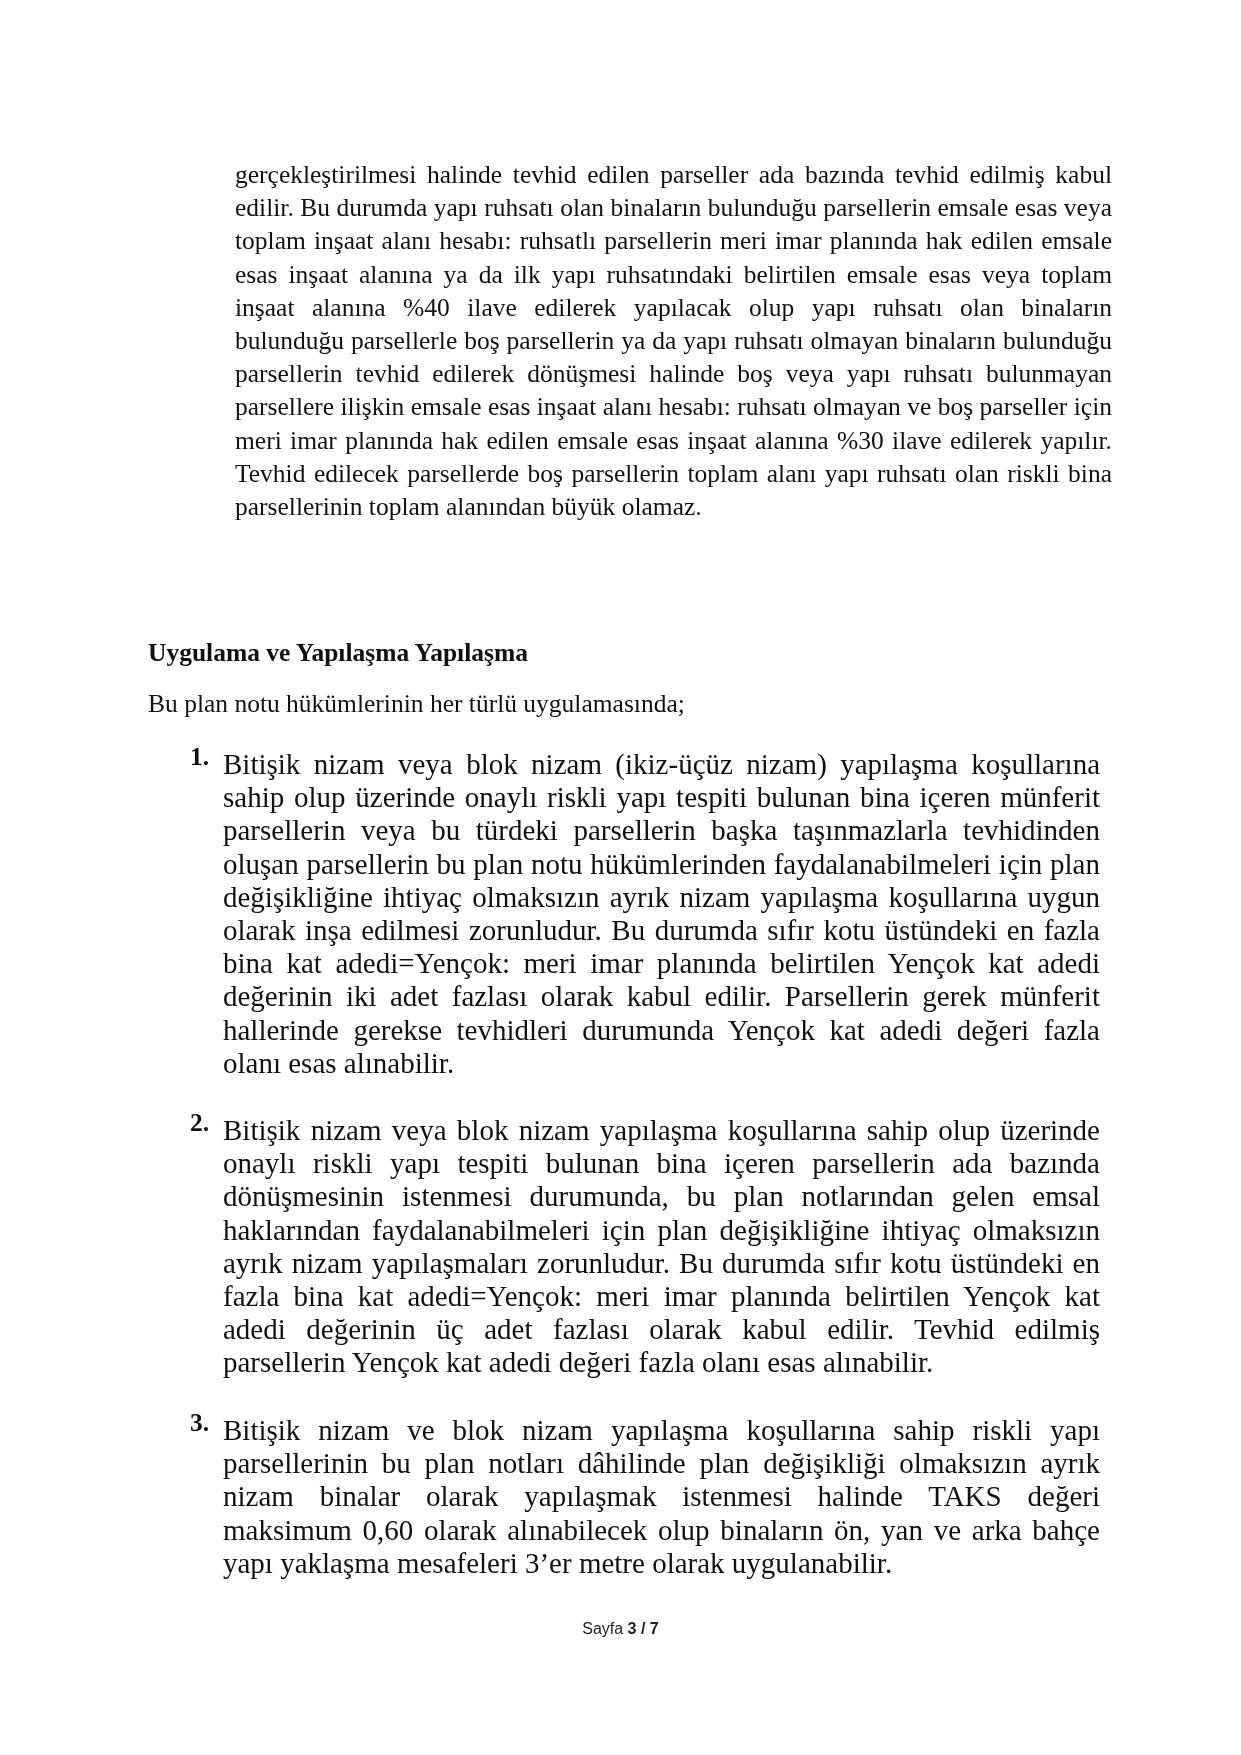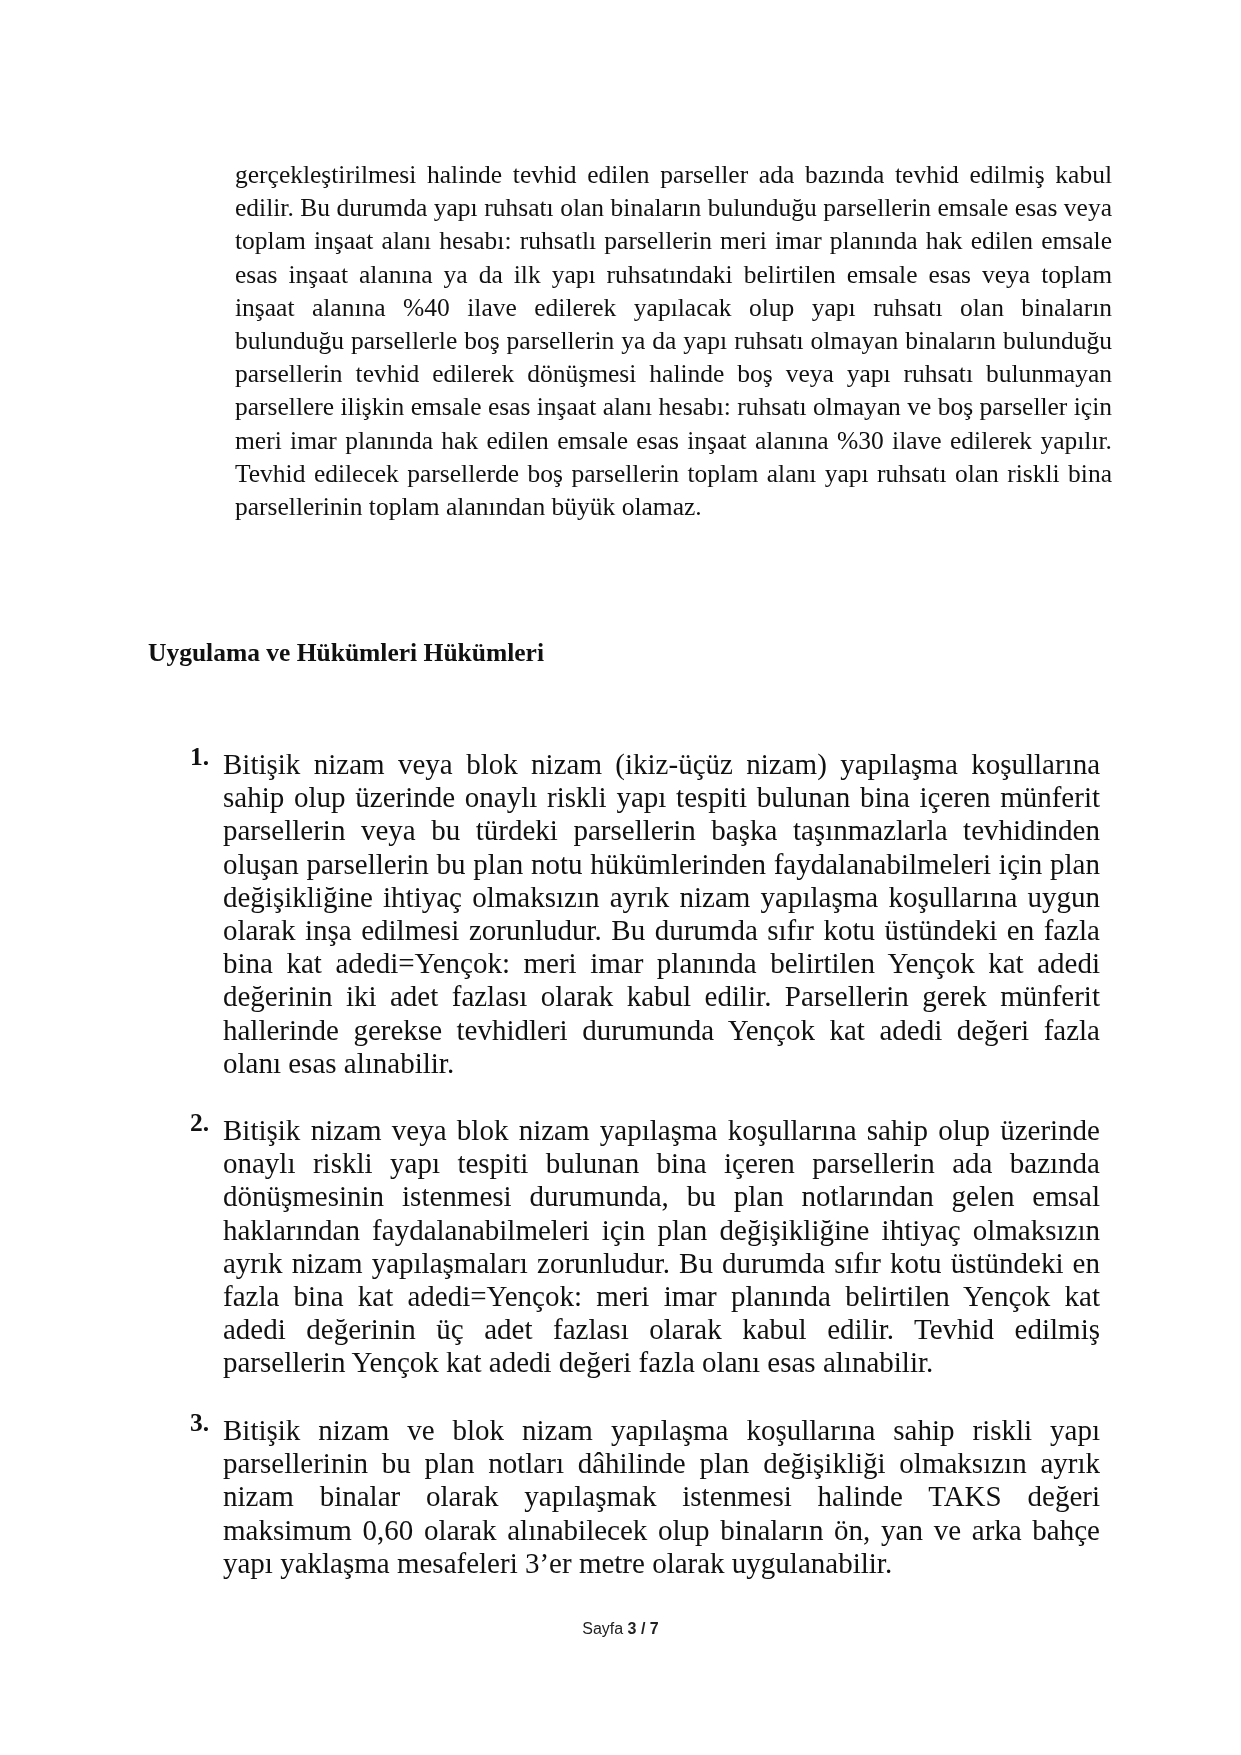--- a/index.html
+++ b/index.html
@@ -92,22 +92,23 @@
     }
     .footer b { font-weight: bold; }
   </style>
 </head>
 <body>
 
 <div class="page">
 
   <p class="para intro-para">gerçekleştirilmesi halinde tevhid edilen parseller ada bazında tevhid edilmiş kabul edilir. Bu durumda yapı ruhsatı olan binaların bulunduğu parsellerin emsale esas veya toplam inşaat alanı hesabı:  ruhsatlı parsellerin meri imar planında hak edilen emsale esas inşaat alanına ya da ilk yapı ruhsatındaki belirtilen emsale esas veya toplam inşaat alanına %40 ilave edilerek yapılacak olup yapı ruhsatı olan binaların bulunduğu parsellerle boş parsellerin ya da yapı ruhsatı olmayan binaların bulunduğu parsellerin tevhid edilerek dönüşmesi halinde boş veya yapı ruhsatı bulunmayan parsellere ilişkin emsale esas inşaat alanı hesabı: ruhsatı olmayan ve boş parseller için meri imar planında hak edilen emsale esas inşaat alanına %30 ilave edilerek yapılır. Tevhid edilecek parsellerde boş parsellerin toplam alanı yapı ruhsatı olan riskli bina parsellerinin toplam alanından büyük olamaz.</p>
 
-  <h2 class="section-heading">Uygulama ve Hükümleri Hükümleri</h2>
+  <h2 class="section-heading">Uygulama ve Yapılaşma Yapılaşma</h2>
 
+  <p class="lead-line">Bu plan notu hükümlerinin her türlü uygulamasında;</p>
 
   <div class="list-item item-1">
     <span class="list-num">1.</span>
     <p class="list-text">Bitişik nizam veya blok nizam (ikiz-üçüz nizam) yapılaşma koşullarına sahip olup üzerinde onaylı riskli yapı tespiti bulunan bina içeren münferit parsellerin veya bu türdeki parsellerin başka taşınmazlarla tevhidinden oluşan parsellerin bu plan notu hükümlerinden faydalanabilmeleri için plan değişikliğine ihtiyaç olmaksızın ayrık nizam yapılaşma koşullarına uygun olarak inşa edilmesi zorunludur. Bu durumda sıfır kotu üstündeki en fazla bina kat adedi=Yençok: meri imar planında belirtilen Yençok kat adedi değerinin iki adet fazlası olarak kabul edilir. Parsellerin gerek münferit hallerinde gerekse tevhidleri durumunda Yençok kat adedi değeri fazla olanı esas alınabilir.</p>
   </div>
 
   <div class="list-item item-2">
     <span class="list-num">2.</span>
     <p class="list-text">Bitişik nizam veya blok nizam yapılaşma koşullarına sahip olup üzerinde onaylı riskli yapı tespiti bulunan bina içeren parsellerin ada bazında dönüşmesinin istenmesi durumunda, bu plan notlarından gelen emsal haklarından faydalanabilmeleri için plan değişikliğine ihtiyaç olmaksızın ayrık nizam yapılaşmaları zorunludur. Bu durumda sıfır kotu üstündeki en fazla bina kat adedi=Yençok: meri imar planında belirtilen Yençok kat adedi değerinin üç adet fazlası olarak kabul edilir. Tevhid edilmiş parsellerin Yençok kat adedi değeri fazla olanı esas alınabilir.</p>
   </div>

